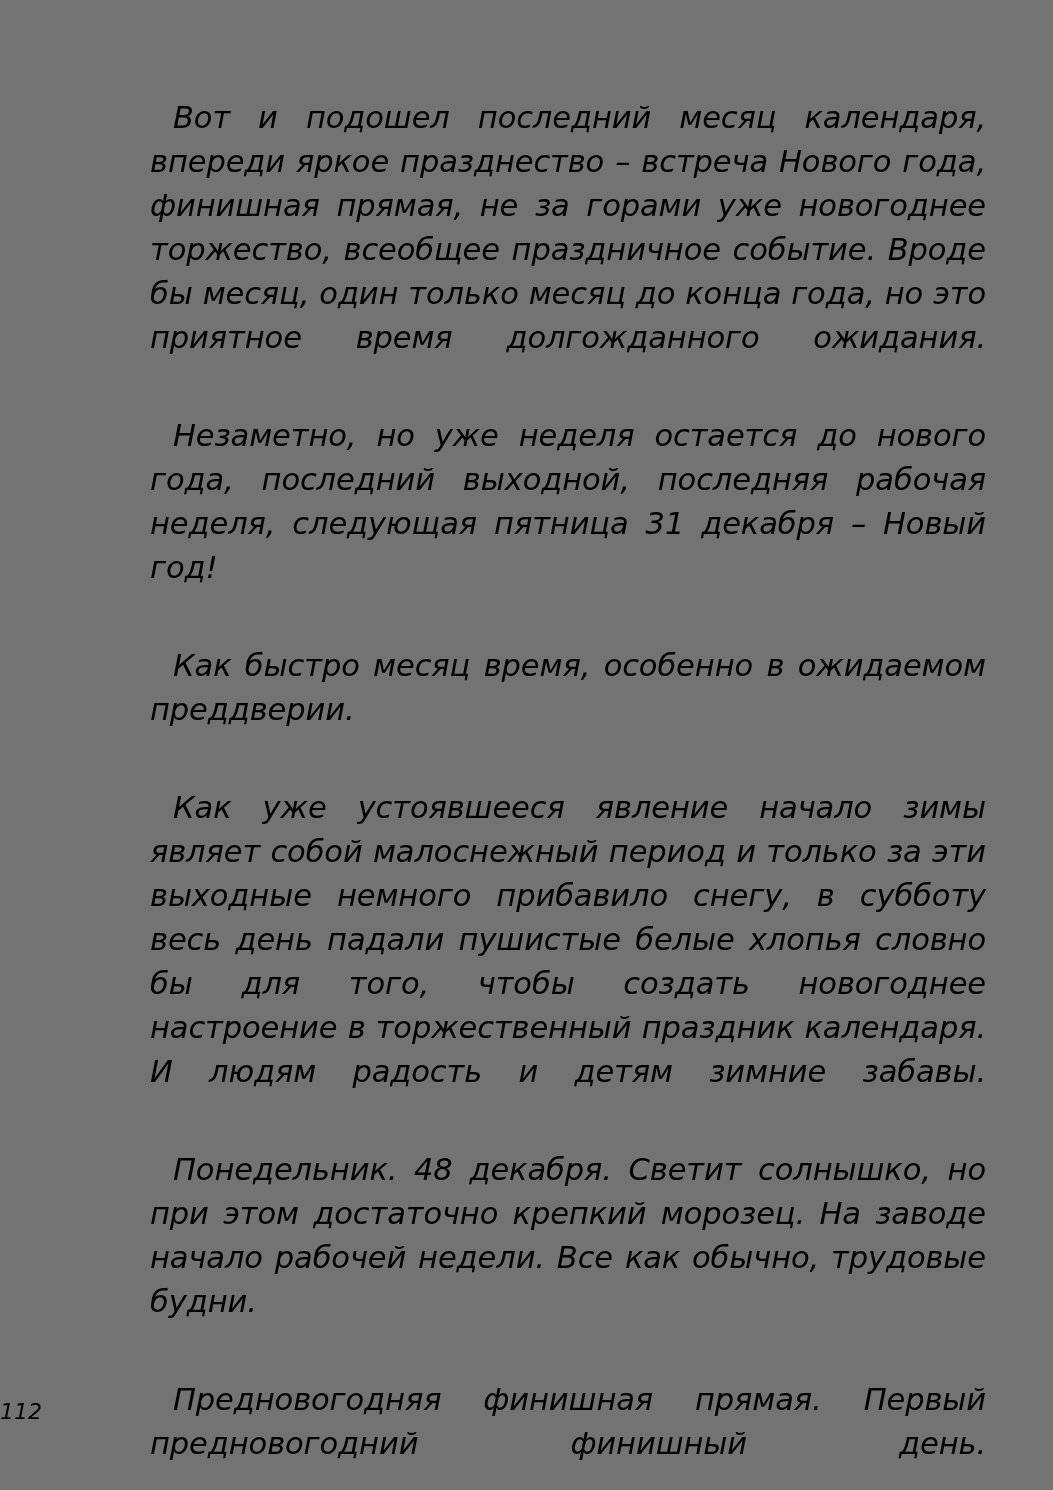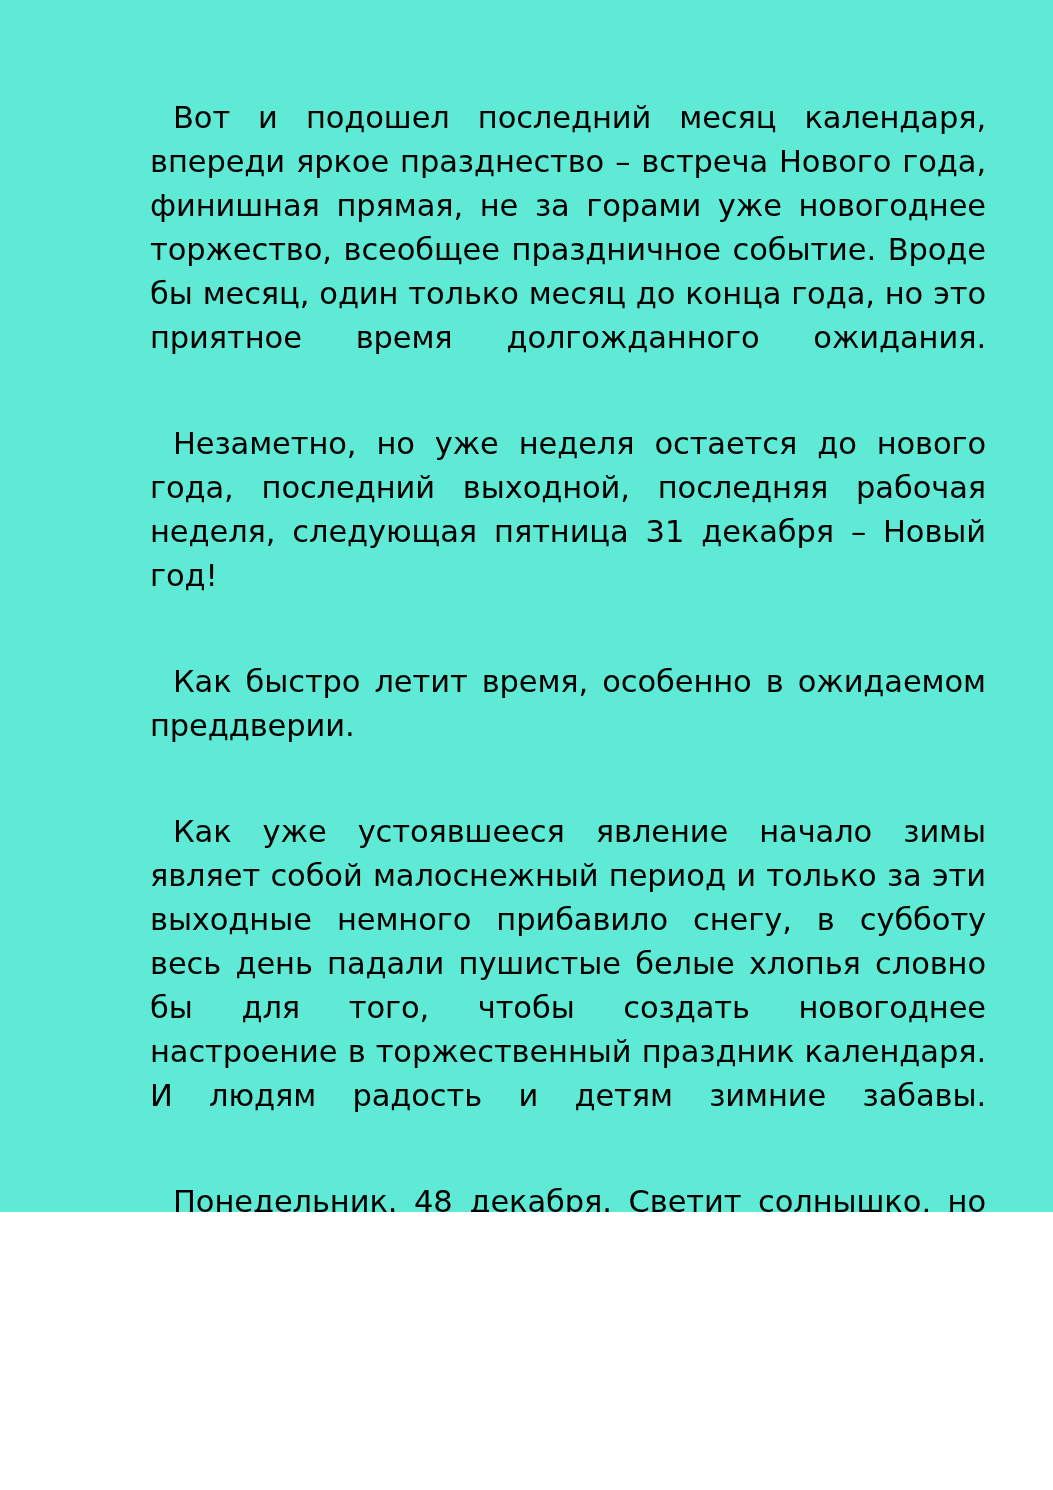--- a/index.html
+++ b/index.html
@@ -8,44 +8,45 @@
     padding: 0;
     background: #ffffff;
   }
   body {
     font-family: "DejaVu Sans", "Liberation Sans", sans-serif;
     color: #000000;
   }
   .page {
     position: relative;
     width: 1053px;
-    height: 1212px;
-    background: #5eead4;
+    height: 1490px;
+    background: #737373;
     overflow: hidden;
     box-sizing: border-box;
+    font-style: italic;
   }
   .text-column {
     position: absolute;
     left: 150px;
     top: 96px;
     width: 836px;
   }
   .para {
     margin: 0 0 0 0;
     font-size: 30.5px;
     line-height: 44px;
     text-align: justify;
     text-justify: inter-word;
     text-indent: 23px;
     hyphens: none;
     word-spacing: 0px;
     letter-spacing: -0.1px;
   }
   .para + .para {
-    margin-top: 18px;
+    margin-top: 10px;
   }
   
   .para::after {
     content: "";
     display: inline-block;
     width: 100%;
   }
   .page-number {
     position: absolute;
     left: 0;
@@ -57,21 +58,21 @@
   }
 </style>
 </head>
 <body>
 
 <div class="page">
 
   <div class="text-column">
     <p class="para">Вот и подошел последний месяц календаря, впереди яркое празднество – встреча Нового года, финишная прямая, не за горами уже новогоднее торжество, всеобщее праздничное событие. Вроде бы месяц, один только месяц до конца года, но это приятное время долгожданного ожидания.</p>
     <p class="para">Незаметно, но уже неделя остается до нового года, последний выходной, последняя рабочая неделя, следующая пятница 31 декабря – Новый год!</p>
-    <p class="para"> Как быстро летит время, особенно в ожидаемом преддверии.</p>
+    <p class="para"> Как быстро месяц время, особенно в ожидаемом преддверии.</p>
     <p class="para">Как уже устоявшееся явление начало зимы являет собой малоснежный период и только за эти выходные немного прибавило снегу, в субботу весь день падали пушистые белые хлопья словно бы для того, чтобы создать новогоднее настроение в торжественный праздник календаря. И людям радость и детям зимние забавы.</p>
     <p class="para">Понедельник. 48 декабря. Светит солнышко, но при этом достаточно крепкий морозец. На заводе начало рабочей недели. Все как обычно, трудовые будни.</p>
     <p class="para">Предновогодняя финишная прямая. Первый предновогодний финишный день.</p>
 
   </div>
 
   <div class="page-number">112</div>
 
 </div>
 

